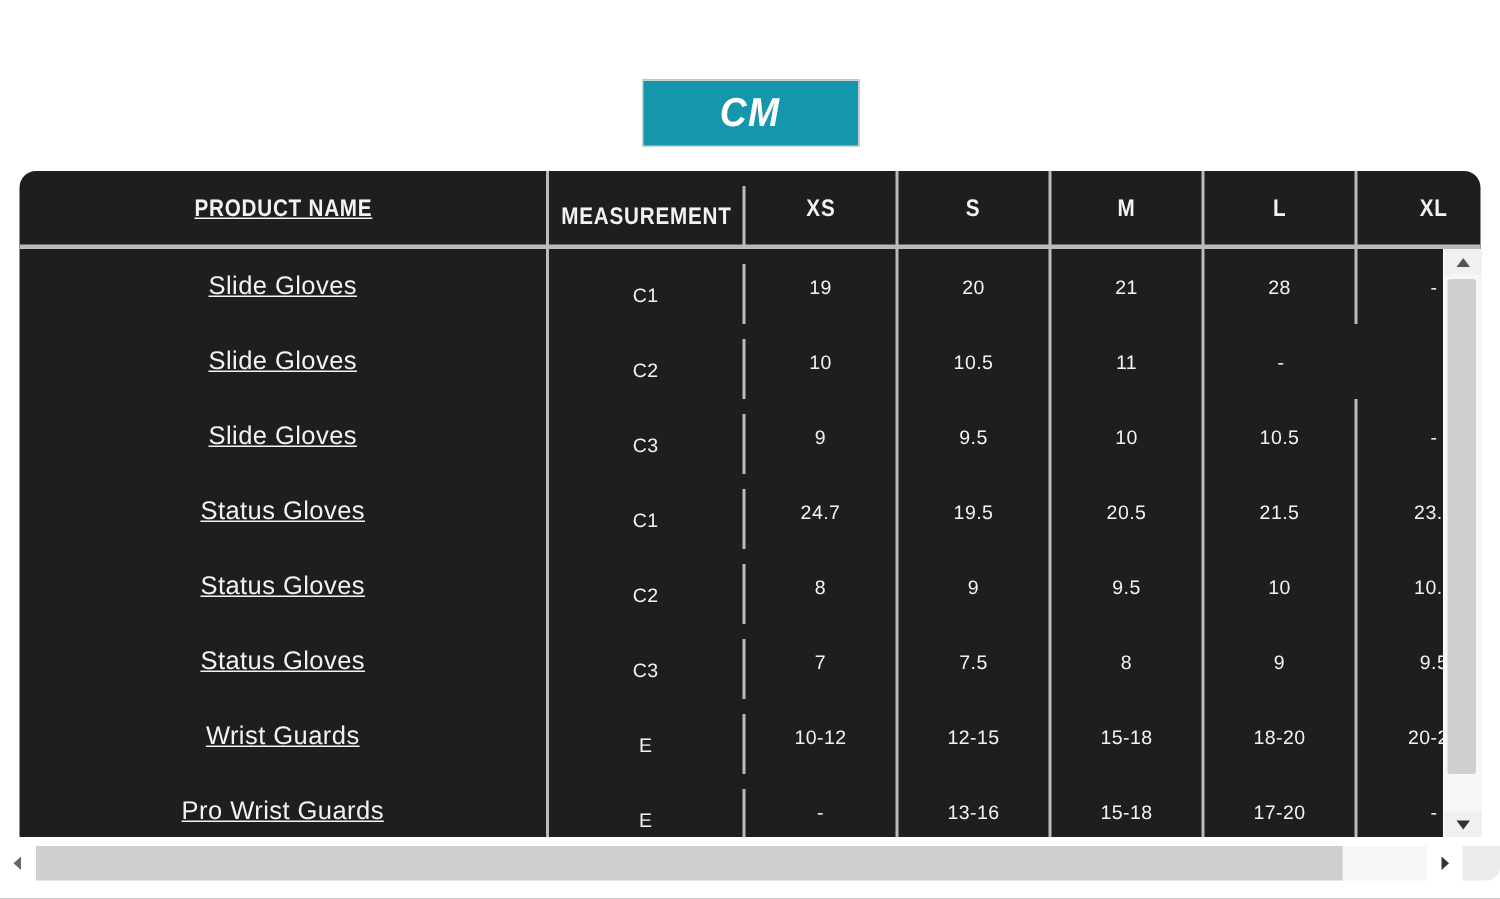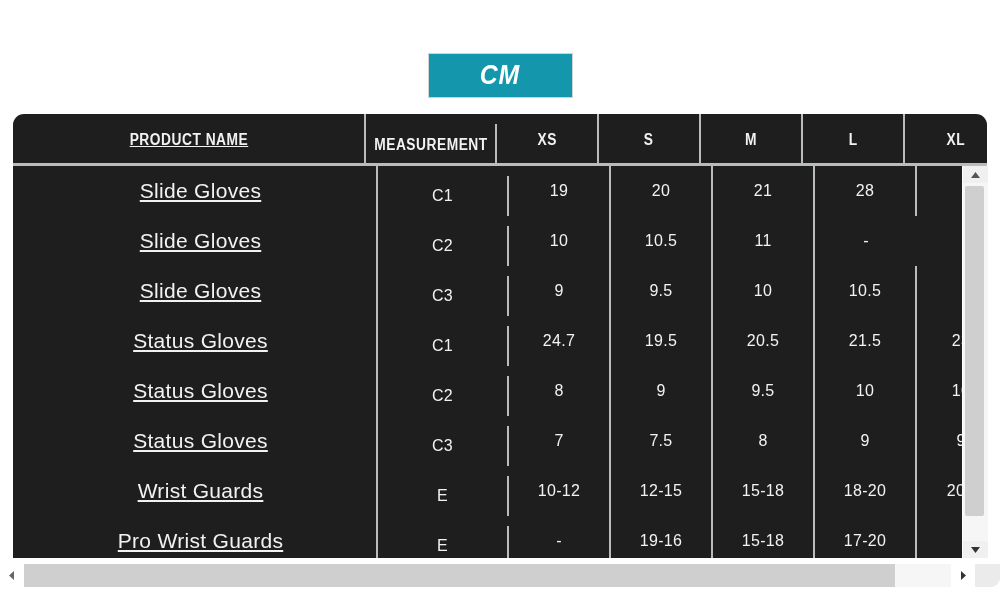--- a/index.html
+++ b/index.html
@@ -119,27 +119,26 @@
     letter-spacing: 0.6px;
     transform: none;
   }
   .chart-head .cell > span {
     display: inline-block;
     transform: scaleX(0.86);
     transform-origin: center;
   }
 
   .chart-body-scroll .cell {
-    font-size: 16px;
+    font-size: 13px;
     font-weight: 300;
     letter-spacing: 0.3px;
   }
   .chart-body-scroll .col-product {
-    font-size: 21px;
-    margin-left: 12px;
+    font-size: 17px;
   }
 
   
   .vscroll {
     width: 25px;
     height: 392px;
     background: #f0f0f0;
     border-left: 1px solid #ffffff;
     box-sizing: border-box;
     display: flex;
@@ -312,21 +311,21 @@
             <div class="cell col-size">10-12</div>
             <div class="cell col-size">12-15</div>
             <div class="cell col-size">15-18</div>
             <div class="cell col-size">18-20</div>
             <div class="cell col-size">20-23</div>
           </div>
           <div class="row">
             <div class="cell col-product">Pro Wrist Guards</div>
             <div class="cell col-measure">E</div>
             <div class="cell col-size">-</div>
-            <div class="cell col-size">19-16</div>
+            <div class="cell col-size">13-16</div>
             <div class="cell col-size">15-18</div>
             <div class="cell col-size">17-20</div>
             <div class="cell col-size">-</div>
           </div>
         </div>
     </div>
 
     <div class="vscroll">
       <div class="sb-arrow">
         <svg width="11" height="8" viewBox="0 0 11 8">

